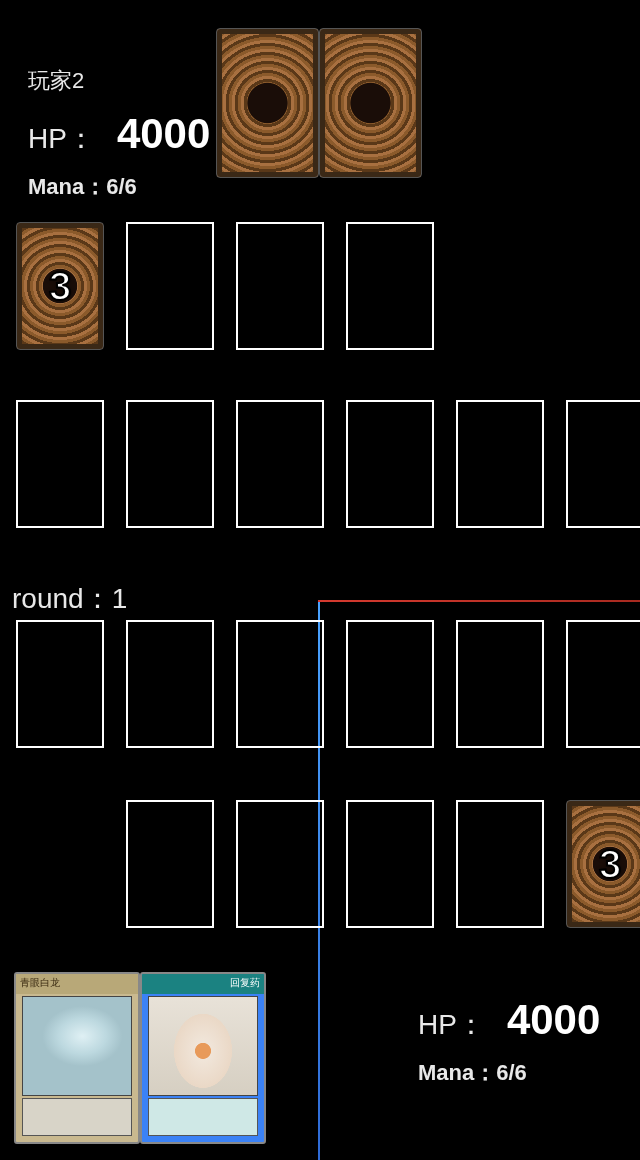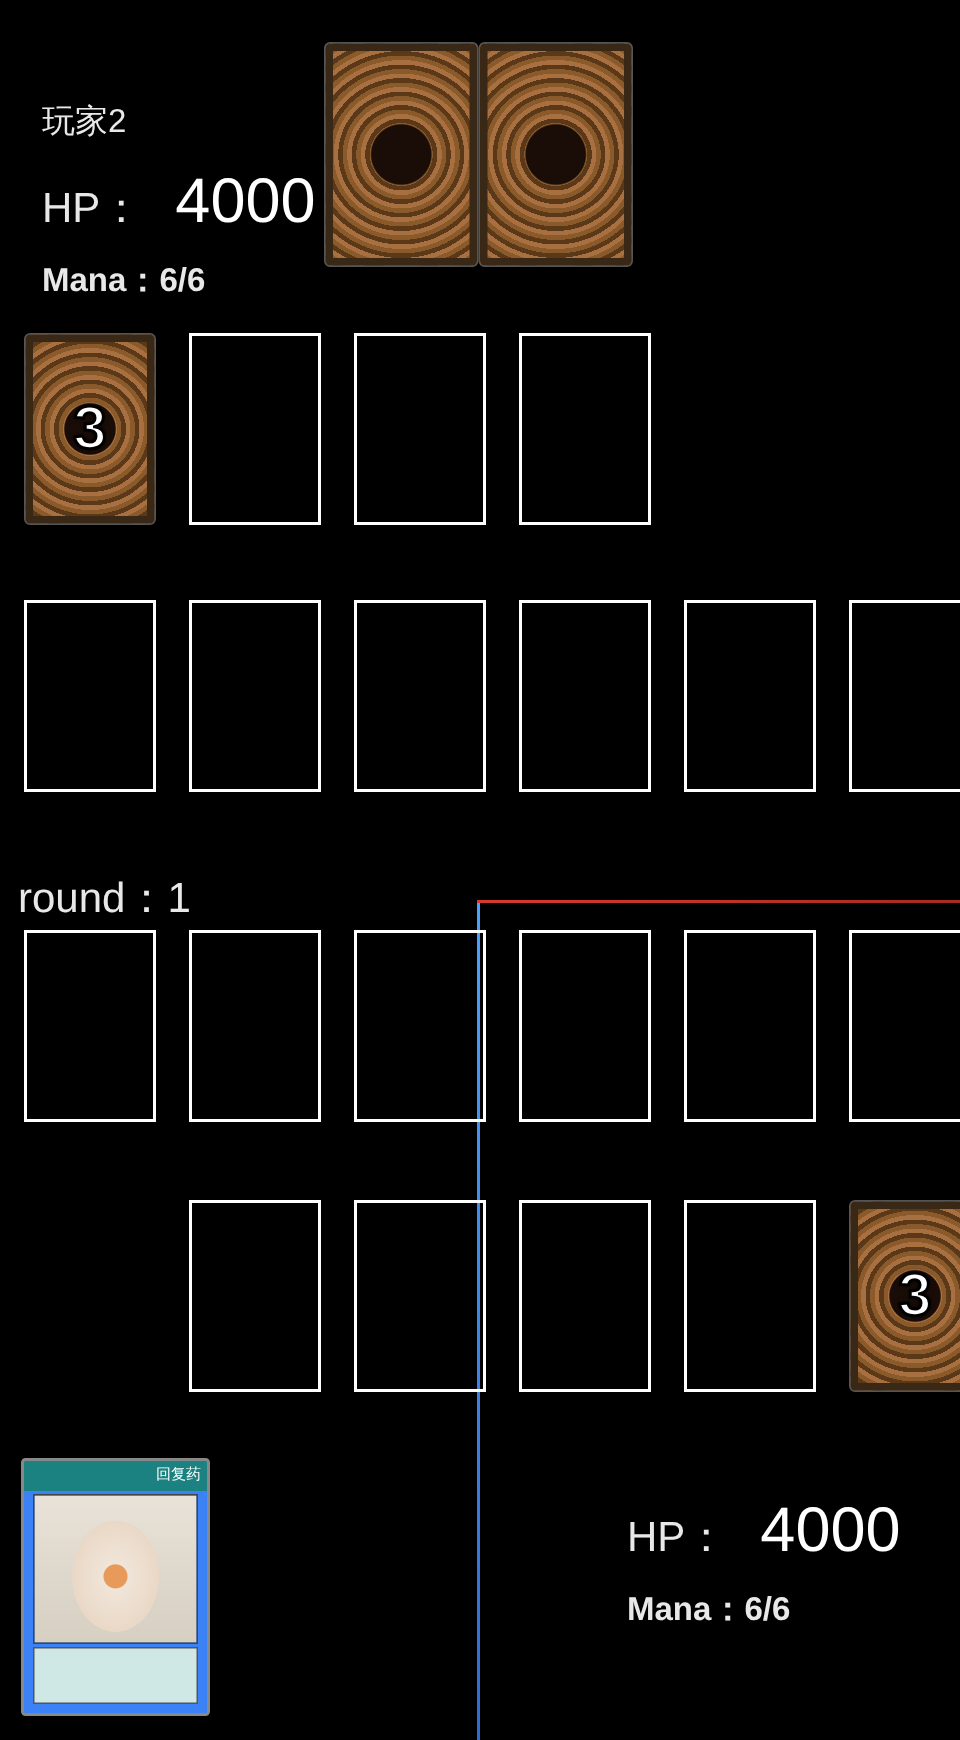--- a/index.html
+++ b/index.html
@@ -11,21 +11,21 @@
     font-family: "Microsoft YaHei", Arial, sans-serif;
     position: relative;
     overflow: hidden;
   }
 
   
   .opponent-stats { position: absolute; left: 28px; top: 24px; margin-top: 42px; }
   .player-label { font-size: 22px; color: #e8e8e8; font-weight: 300; }
   .hp-line { margin-top: 14px; display: flex; align-items: baseline; gap: 22px; }
   .hp-label { font-size: 28px; color: #e8e8e8; font-weight: 300; }
-  .hp-value { font-size: 42px; color: #fff; font-weight: 400; }
+  .hp-value { font-size: 42px; color: #fff; font-weight: 700; }
   .mana-line { margin-top: 14px; font-size: 22px; color: #e8e8e8; font-weight: 700; }
 
   
   .opponent-hand {
     position: absolute;
     left: 216px;
     top: 28px;
     display: flex;
     gap: 0;
   }
@@ -218,20 +218,25 @@
   <div class="slot"></div>
   <div class="slot"></div>
   <div class="slot"></div>
   <div class="slot"></div>
   <div class="cardback cardback-small deck-slot" style="position:relative;">
     <span class="count">3</span>
   </div>
 </div>
 
 <div class="player-hand">
+  <div class="face-card card-monster">
+    <div class="title-bar">青眼白龙</div>
+    <div class="art"></div>
+    <div class="textbox"></div>
+  </div>
   <div class="face-card card-spell">
     <div class="title-bar">回复药</div>
     <div class="art"></div>
     <div class="textbox"></div>
   </div>
 </div>
 
 <div class="player-stats">
   <div class="hp-line">
     <span class="hp-label">HP：</span>

